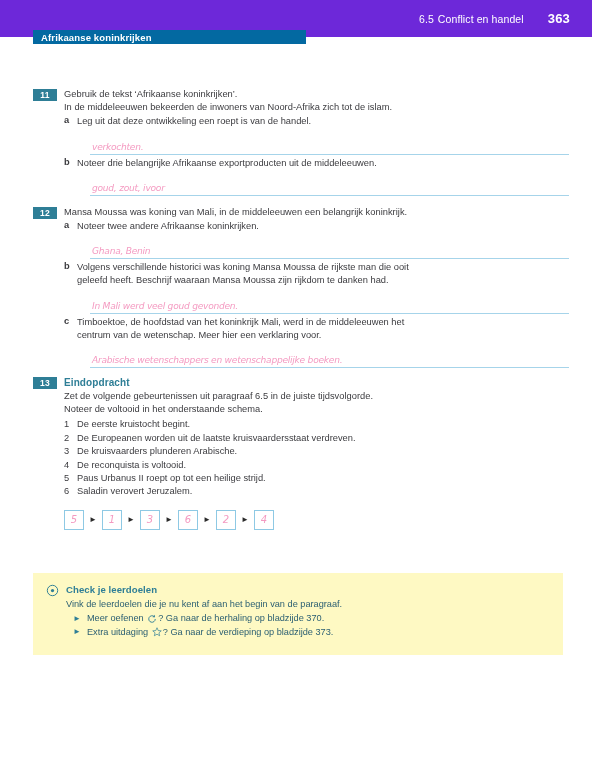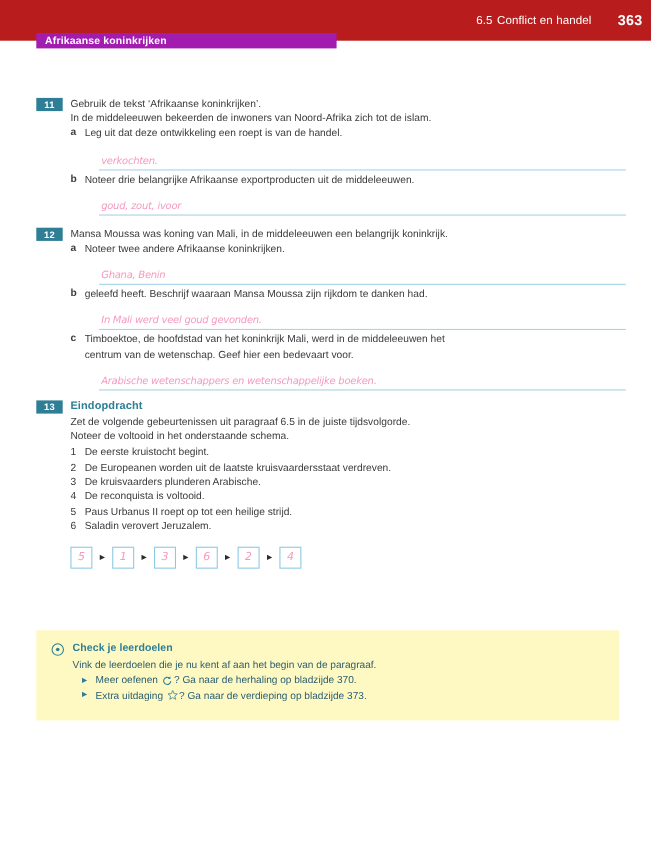--- a/index.html
+++ b/index.html
@@ -15,26 +15,26 @@
     overflow: hidden;
     position: relative;
   }
 
   
   .page-header {
     position: absolute;
     left: 0; top: 0;
     width: 592px;
     height: 37px;
-    background: #b91c1c;
+    background: #6d28d9;
     display: flex;
     align-items: center;
     justify-content: flex-end;
     box-sizing: border-box;
-    padding-right: 8px;
+    padding-right: 22px;
   }
   .header-section {
     color: #ffffff;
     font-size: 10.5px;
     letter-spacing: 0.1px;
     margin-right: 24px;
     white-space: nowrap;
   }
   .header-section .sec-num { margin-right: 4px; }
   .page-number {
@@ -44,21 +44,21 @@
     letter-spacing: 0.2px;
   }
 
   
   .section-bar {
     position: absolute;
     left: 33px;
     top: 30px;
     width: 273px;
     height: 14px;
-    background: #a21caf;
+    background: #0369a1;
     color: #ffffff;
     font-size: 9.5px;
     font-weight: bold;
     letter-spacing: 0.15px;
     display: flex;
     align-items: center;
     padding-left: 8px;
     box-sizing: border-box;
   }
 
@@ -290,31 +290,32 @@
         <span class="sub-letter">a</span>
         <div class="sub-text">Noteer twee andere Afrikaanse koninkrijken.</div>
         <div class="answer-block">
           <div class="answer-line full">
             <span class="handwriting">Ghana, Benin</span>
           </div>
         </div>
       </div>
       <div class="sub">
         <span class="sub-letter">b</span>
+        <div class="sub-text">Volgens verschillende historici was koning Mansa Moussa de rijkste man die ooit</div>
         <div class="sub-text">geleefd heeft. Beschrijf waaraan Mansa Moussa zijn rijkdom te danken had.</div>
         <div class="answer-block">
           <div class="answer-line full">
             <span class="handwriting">In Mali werd veel goud gevonden.</span>
           </div>
         </div>
       </div>
       <div class="sub">
         <span class="sub-letter">c</span>
         <div class="sub-text">Timboektoe, de hoofdstad van het koninkrijk Mali, werd in de middeleeuwen het</div>
-        <div class="sub-text">centrum van de wetenschap. Geef hier een bedevaart voor.</div>
+        <div class="sub-text">centrum van de wetenschap. Meer hier een verklaring voor.</div>
         <div class="answer-block">
           <div class="answer-line full">
             <span class="handwriting">Arabische wetenschappers en wetenschappelijke boeken.</span>
           </div>
         </div>
       </div>
     </div>
     <div class="exercise" style="margin-top:2px;">
       <div class="ex-num">13</div>
       <div class="ex-title">Eindopdracht</div>

